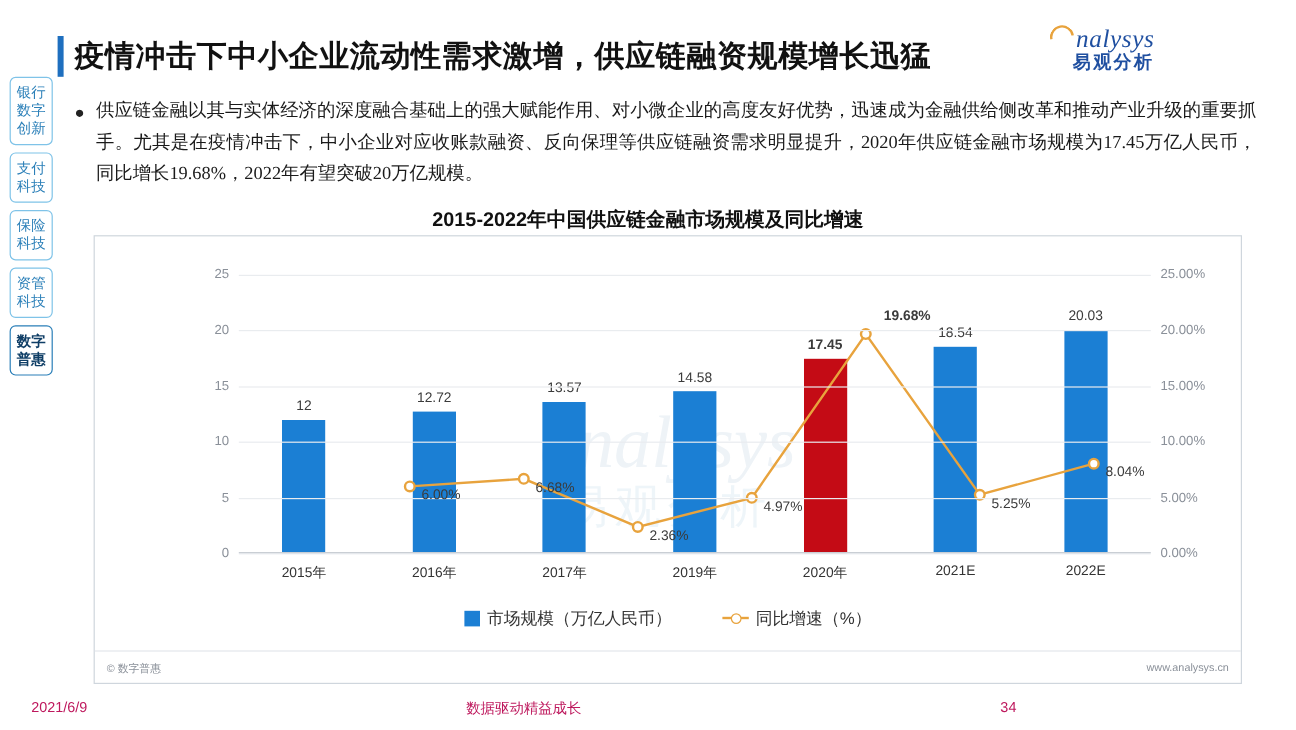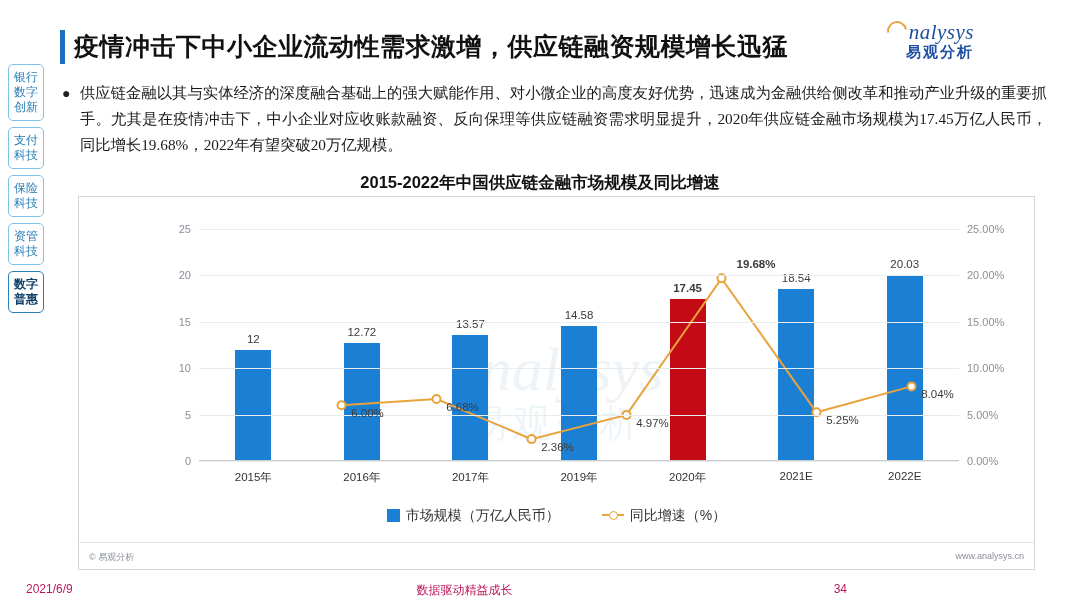--- a/index.html
+++ b/index.html
@@ -2,21 +2,21 @@
 <html><head>
 <meta charset="utf-8">
 <style>
   html,body{margin:0;padding:0;}
   body{
     width:1080px;height:608px;background:#ffffff;
     font-family:"Liberation Sans","DejaVu Sans",sans-serif;
     color:#1a1a1a;position:relative;overflow:hidden;
   }
   
-  .header{position:absolute;left:0;top:14px;width:984px;height:50px;margin-left:12px;}
+  .header{position:absolute;left:0;top:14px;width:984px;height:50px;}
   .title-bar{position:absolute;left:48px;top:16px;width:5px;height:34px;background:#1e6fbf;}
   .title{
     position:absolute;left:62px;top:16px;font-size:25px;font-weight:bold;
     color:#111;letter-spacing:.5px;white-space:nowrap;
   }
   .logo{position:absolute;right:22px;top:6px;text-align:right;}
   .logo-word{font-size:21px;color:#1f4fa0;font-style:italic;font-family:"Liberation Serif",serif;letter-spacing:.5px;}
   .logo-sub{font-size:15px;color:#1f4fa0;font-weight:bold;margin-top:-2px;letter-spacing:2px;}
   .logo-arc{display:inline-block;width:16px;height:16px;border:2px solid #e8a33d;border-radius:50%;
     border-right-color:transparent;border-bottom-color:transparent;transform:rotate(35deg);vertical-align:-2px;margin-right:2px;}
@@ -92,21 +92,21 @@
     position:absolute;left:0;bottom:44px;width:100%;display:flex;justify-content:center;
     gap:42px;font-size:14px;color:#333;align-items:center;
   }
   .legend span.sw{display:inline-block;width:13px;height:13px;background:#1b7fd4;vertical-align:-2px;margin-right:6px;}
   .legend .lineSw{display:inline-block;width:22px;height:2px;background:#e8a33d;vertical-align:4px;margin-right:6px;position:relative;}
   .legend .lineSw:after{content:"";position:absolute;left:7px;top:-3px;width:7px;height:7px;border:1.5px solid #e8a33d;background:#fff;border-radius:50%;}
 
   
   .pfoot{position:absolute;left:0;bottom:6px;width:873px;height:20px;font-size:12px;color:#be185d;}
   .pfoot .date{position:absolute;left:26px;}
-  .pfoot .center{position:absolute;left:0;width:100%;text-align:center;padding-left:28px;}
+  .pfoot .center{position:absolute;left:0;width:100%;text-align:center;}
   .pfoot .num{position:absolute;right:26px;}
 </style>
 </head>
 <body>
 
 <div class="header">
   <div class="title-bar"></div>
   <div class="title">疫情冲击下中小企业流动性需求激增，供应链融资规模增长迅猛</div>
   <div class="logo">
     <div class="logo-word"><span class="logo-arc"></span><span>nalysys</span></div>
@@ -211,21 +211,21 @@
       <div class="pval" style="left: 643.5px; top: 191.28px;">5.25%</div>
       <div class="pval" style="left: 738.5px; top: 165.389px;">8.04%</div>
     </div>
 
   <div class="legend">
     <div><span class="sw"></span><span>市场规模（万亿人民币）</span></div>
     <div><span class="lineSw"></span><span>同比增速（%）</span></div>
   </div>
 
   <div class="card-footer">
-    <div class="left">© 易观分析</div>
+    <div class="left">© 数字普惠</div>
     <div class="right">www.analysys.cn</div>
   </div>
 </div>
 
 <div class="pfoot">
   <div class="date">2021/6/9</div>
   <div class="center">数据驱动精益成长</div>
   <div class="num">34</div>
 </div>
 

